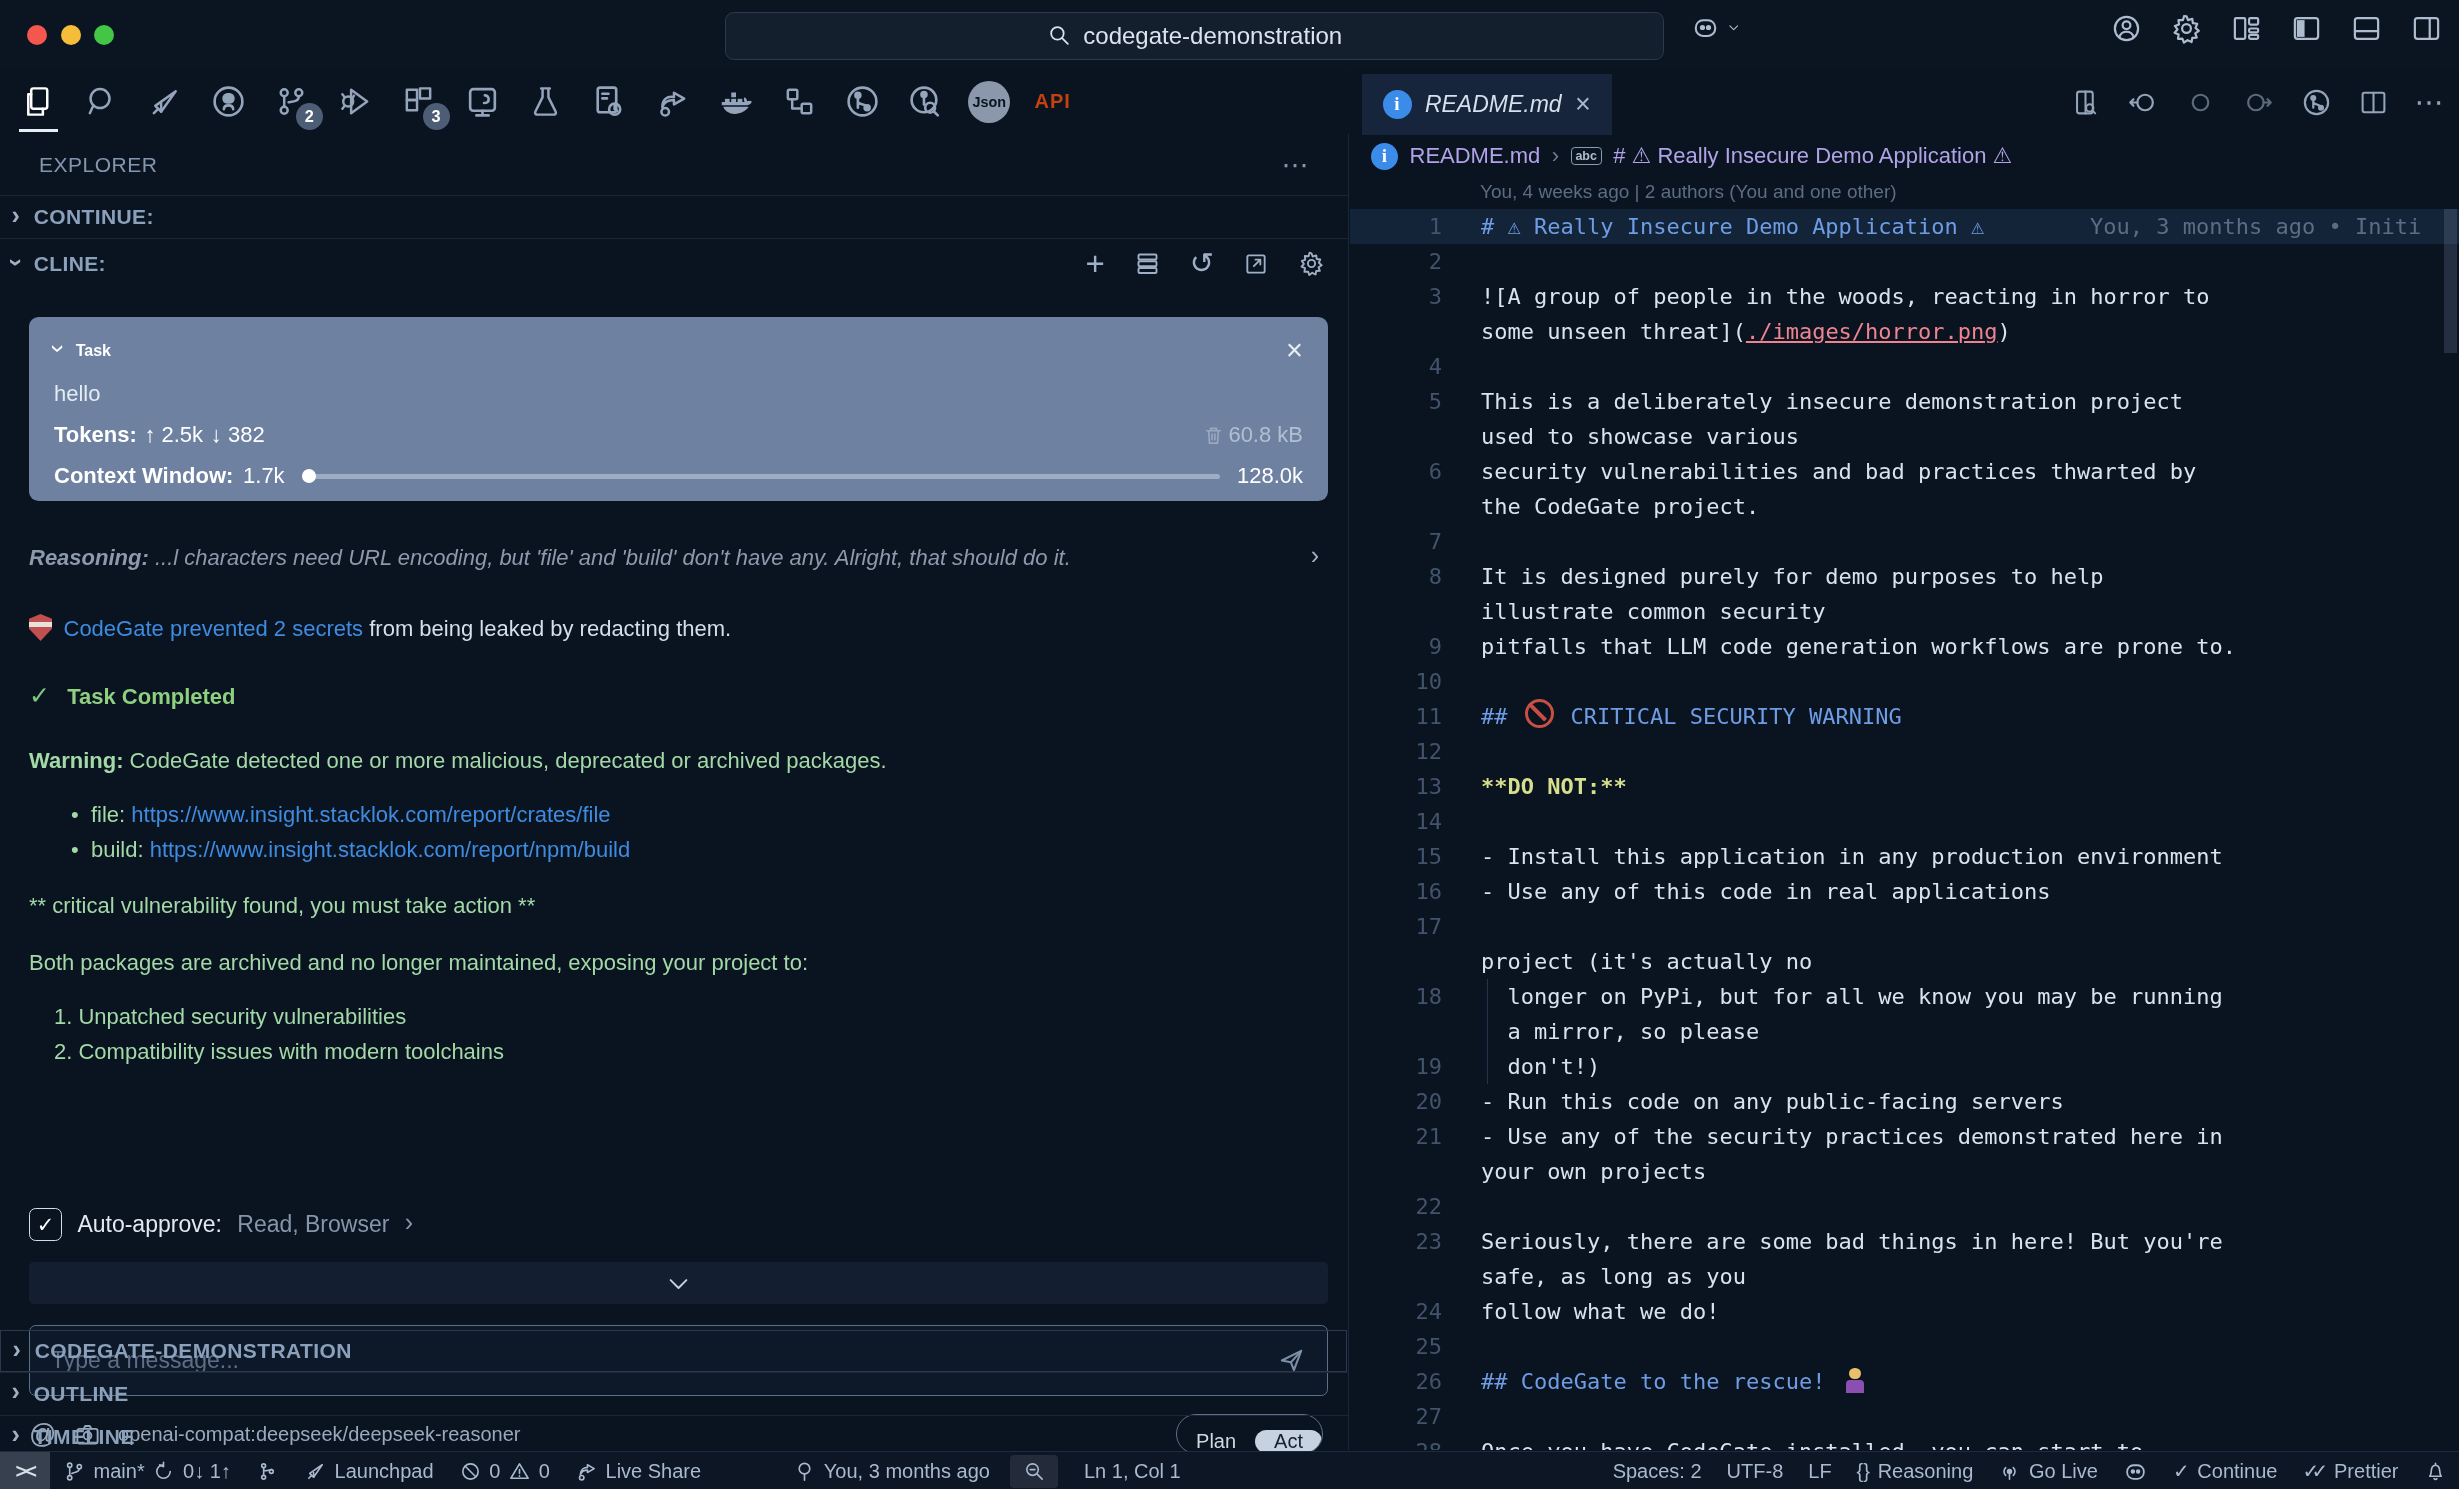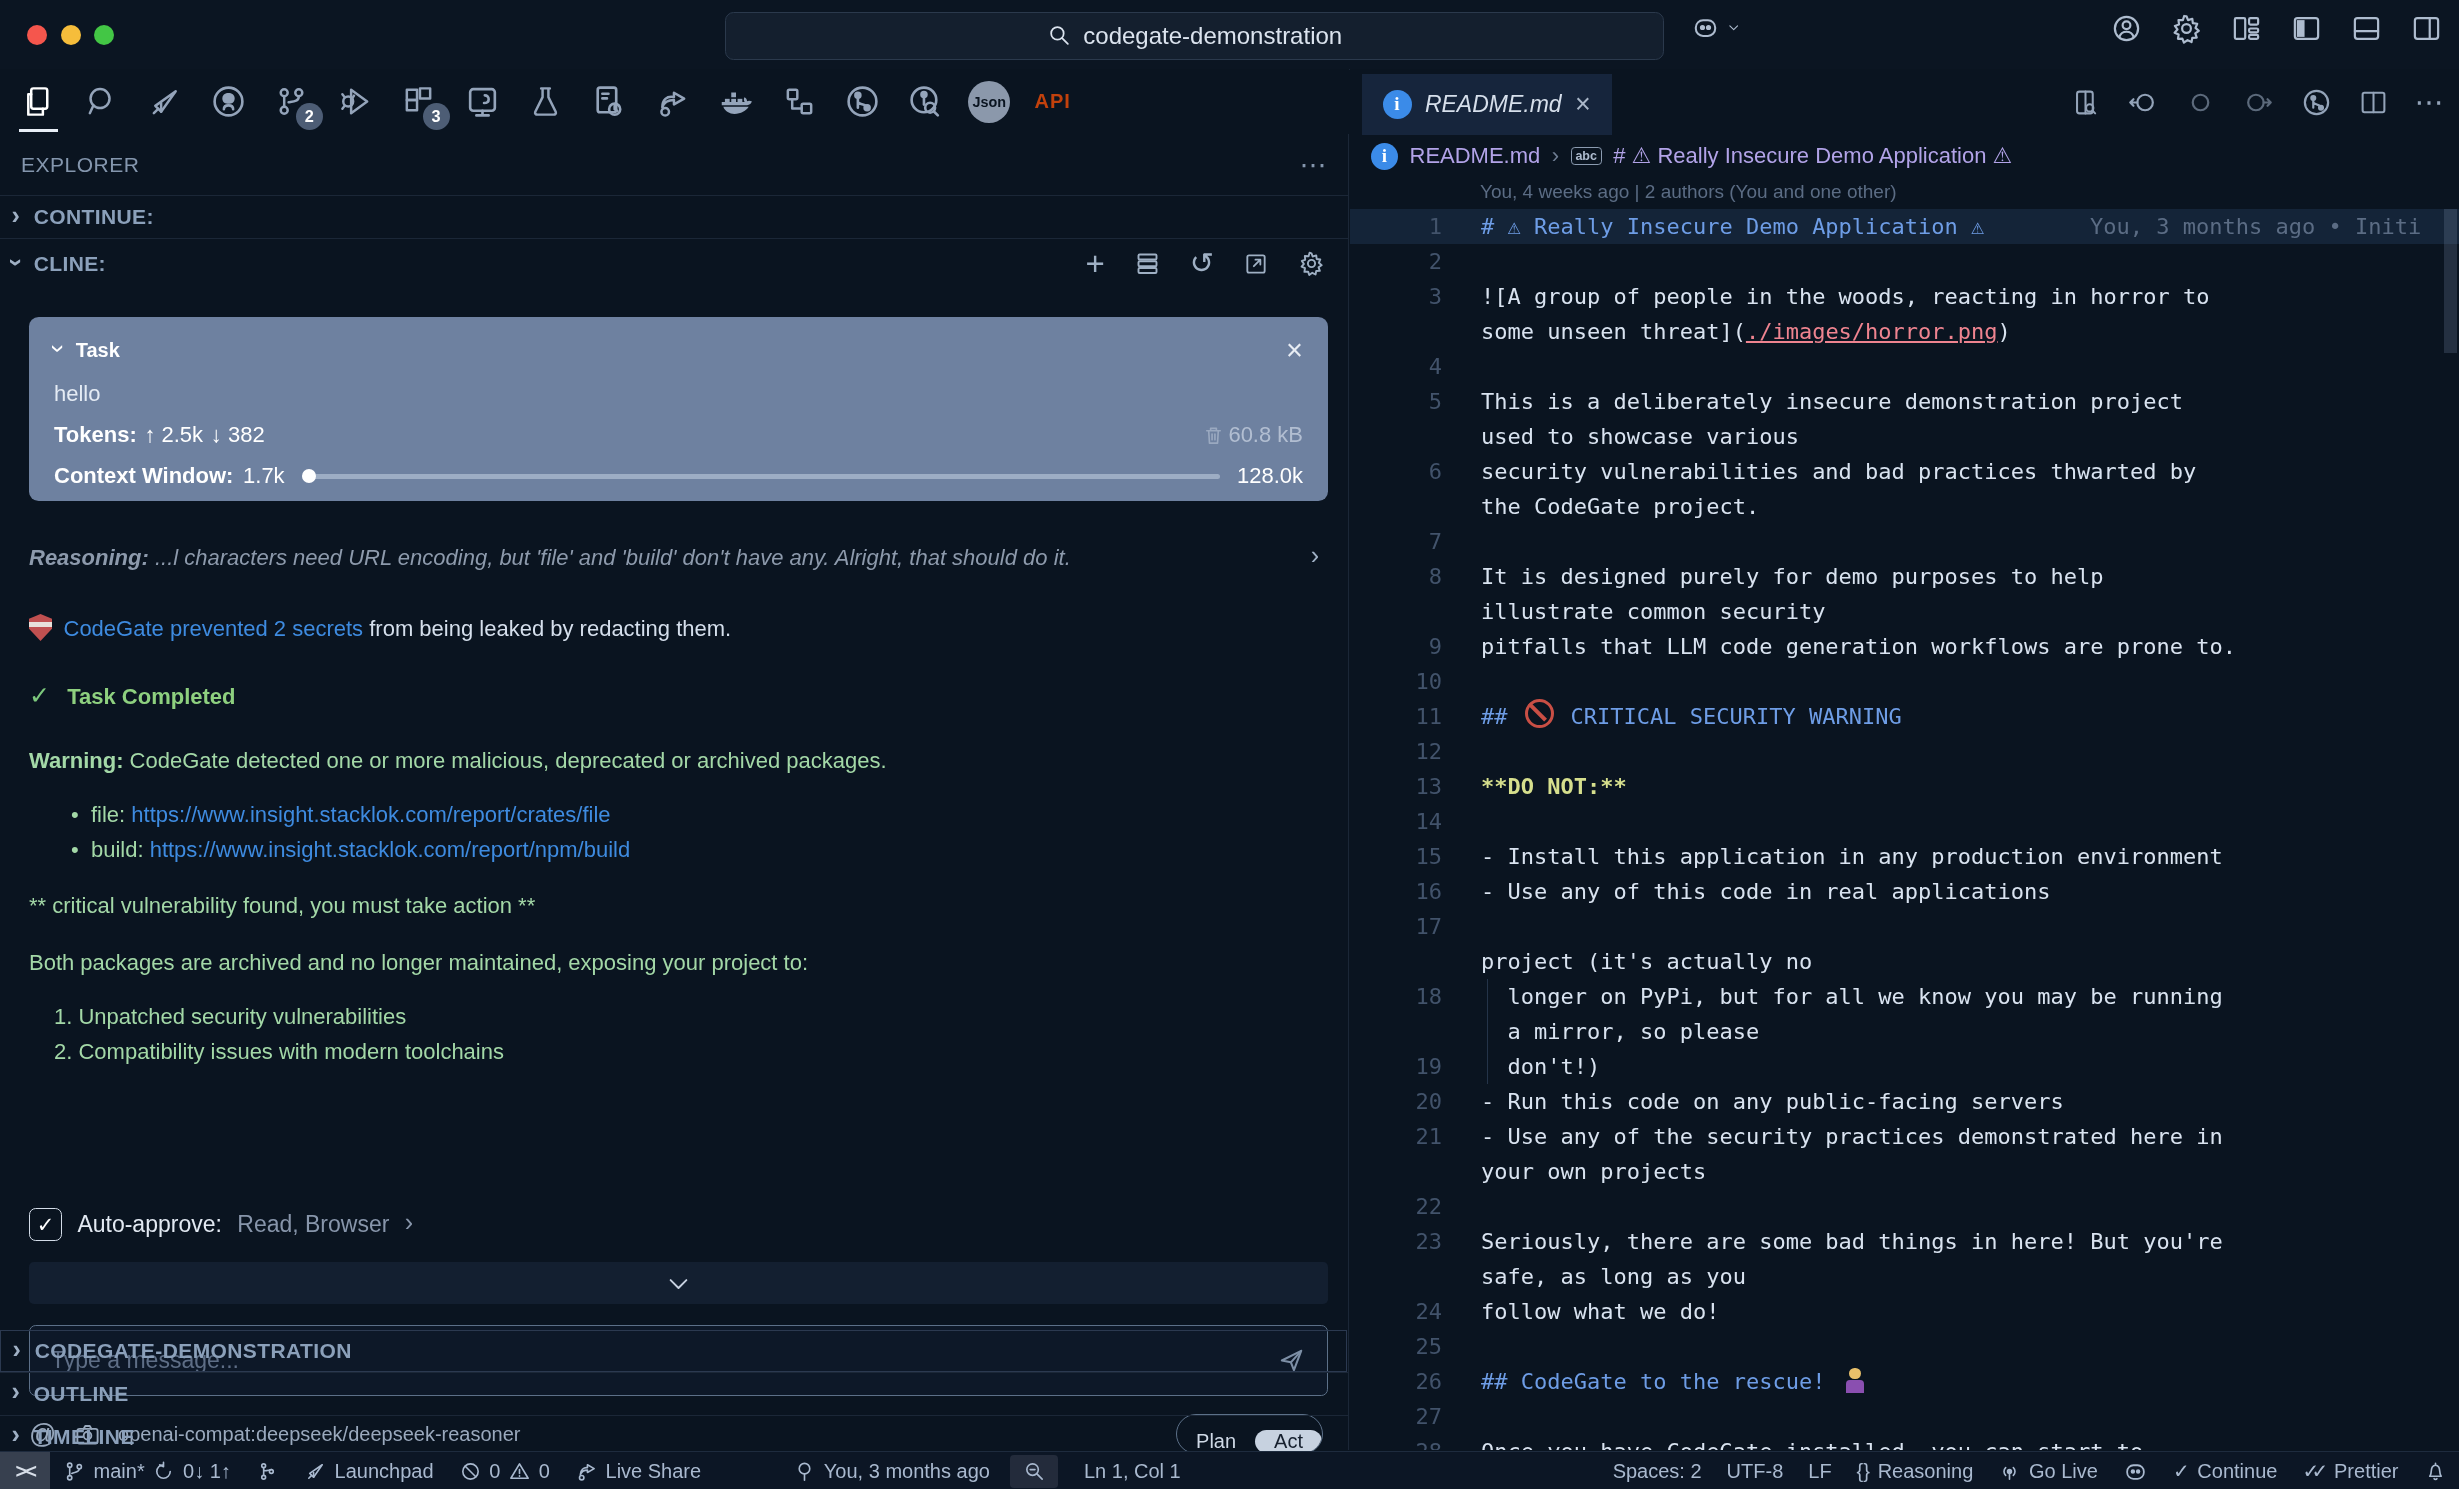--- a/index.html
+++ b/index.html
@@ -17,21 +17,21 @@
   #activityrow{position:absolute;left:0;top:69px;width:1349px;height:65px;background:#0a1420;display:flex;align-items:center;gap:13.4px;padding-left:13.4px;box-sizing:border-box;}
   .act-it{position:relative;width:50px;height:50px;display:flex;align-items:center;justify-content:center;color:#94a4ba;}
   .act-it.active{color:#fff;}
   .act-it.active::after{content:"";position:absolute;left:5.8px;right:5.8px;bottom:-5.8px;height:2.9px;background:#e8eef6;}
   .badge{position:absolute;right:-5.8px;bottom:-3.8px;min-width:27px;height:27px;border-radius:13.4px;background:#4d5d75;color:#fff;
       font-size:16.3px;display:flex;align-items:center;justify-content:center;font-weight:bold;}
   .json-disc{width:42px;height:42px;border-radius:50%;background:#8b98ab;color:#0a1420;font-size:14.4px;font-weight:bold;display:flex;align-items:center;justify-content:center;}
   .api-txt{font-size:20px;font-weight:bold;letter-spacing:1px;color:#c2410c;}
   
   #sidebar{position:absolute;left:0;top:134px;width:1349px;height:1316px;background:#0a1420;border-right:1px solid #1b2737;box-sizing:border-box;}
-  #explorer-head{position:absolute;left:0;top:0;width:100%;height:61px;display:flex;align-items:center;padding:0 21px;box-sizing:border-box;color:#8496ad;font-size:21px;letter-spacing:0.5px;}
+  #explorer-head{position:absolute;left:0;top:0;width:100%;height:61px;display:flex;align-items:center;padding:0 39px;box-sizing:border-box;color:#8496ad;font-size:21px;letter-spacing:0.5px;}
   .sec-head{display:flex;align-items:center;gap:13.4px;font-weight:bold;color:#8ba0ba;font-size:21px;letter-spacing:0.4px;padding:0 11.5px;height:44px;box-sizing:border-box;}
   .chev{display:inline-block;color:#9fb0c4;font-size:25px;line-height:1;transform:translateY(-1.9px);}
   .chev.open{transform:rotate(90deg) translateX(-1.9px);}
   #continue-head{position:absolute;top:61px;left:0;width:100%;border-top:1px solid #1b2737;border-bottom:1px solid #1b2737;}
   #cline-head{position:absolute;top:108px;left:0;width:100%;}
   #cline-actions{position:absolute;right:23px;top:113px;display:flex;gap:29px;color:#9fb0c4;align-items:center;}
   
   #task-card{position:absolute;left:29px;top:183px;width:1299px;height:184px;border-radius:9.6px;background:#6e81a0;color:#fff;padding:17.3px 25px;box-sizing:border-box;}
   #task-card .trow{display:flex;align-items:center;gap:13.4px;}
   #task-prompt{margin-top:13.4px;color:#e4ebf4;font-size:22px;}
@@ -302,21 +302,21 @@
         </svg>
       <svg class="ic" width="27" height="27" viewBox="0 0 24 24">
           <circle cx="12" cy="12" r="3.2"></circle>
           <path d="M12 3 L13 5.8 L16.2 4.8 L16.6 8 L19.8 8.4 L18.5 11.4 L21 13.6 L18.3 15.4 L19.4 18.5 L16.2 18.6 L15.6 21.8 L12.7 20.3 L10 22.2 L9 19.2 L5.7 19.4 L6.2 16.1 L3.2 14.8 L5.3 12.4 L3.4 9.7 L6.4 8.7 L6.1 5.4 L9.4 5.5 L10.3 2.4 Z"></path>
         </svg>
     </div>
 
     <div id="task-card">
       <div class="trow">
         <span class="chev open" style="color:#fff">›</span>
-        <span style="font-weight:bold;font-size:20px">Task</span>
+        <span style="font-weight:bold;font-size:16px">Task</span>
         <span style="margin-left:auto;font-size:29px;color:#e8edf4">×</span>
       </div>
       <div id="task-prompt">hello</div>
       <div id="task-tokens">
         <span style="font-weight:bold">Tokens:</span>
         <span>↑ 2.5k</span>
         <span>↓ 382</span>
         <span style="margin-left:auto;display:flex;align-items:center;gap:3px" class="muted-w">
           <svg class="ic trash" width="23" height="23" viewBox="0 0 24 24">
               <path d="M5 7 L19 7 M9 7 L9 4.5 L15 4.5 L15 7 M7 7 L7.8 20 L16.2 20 L17 7"></path>

